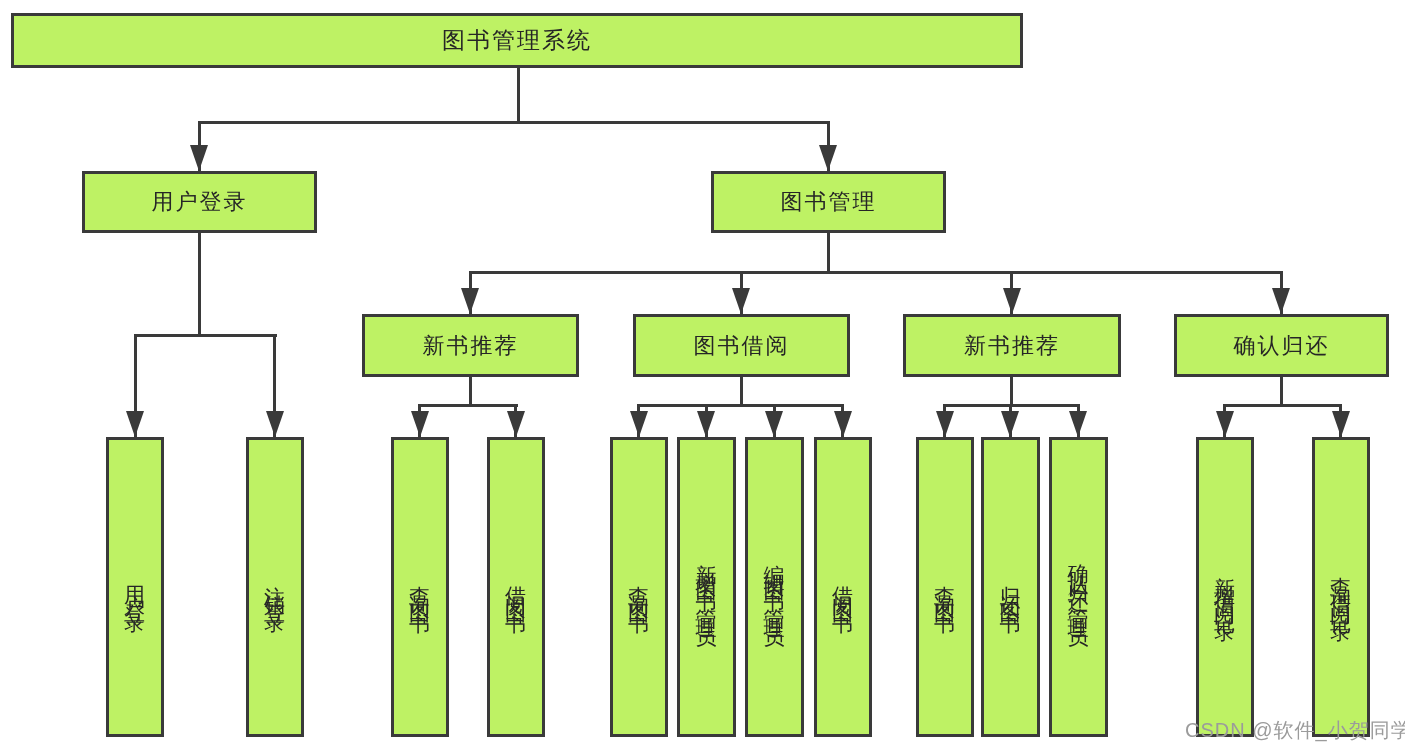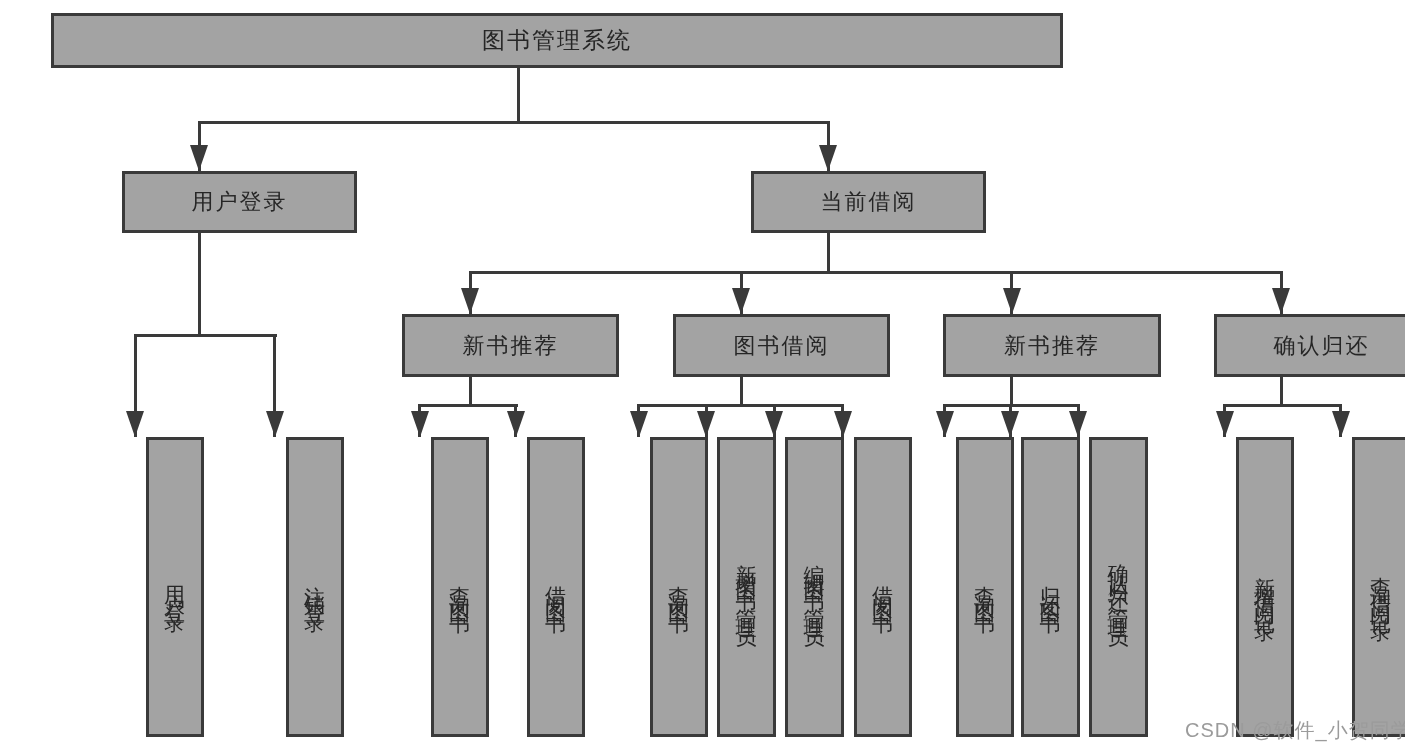--- a/index.html
+++ b/index.html
@@ -7,24 +7,23 @@
     position:relative;
     width:1405px;height:747px;
     background:#ffffff;
     font-family:"Liberation Sans", sans-serif;
     overflow:hidden;
   }
   .box{
     position:absolute;
     box-sizing:border-box;
     border:3px solid #3a3a3a;
-    background:#a3a3a3;
+    background:#bef264;
     display:flex;align-items:center;justify-content:center;
     color:#262626;
-    margin-left:40px;
   }
   .hbox{font-size:22px;letter-spacing:2px;}
   .root{font-size:23px;letter-spacing:2px;}
   .leaf{top:437px;height:300px;}
   .vt{
     writing-mode:vertical-rl;
     text-orientation:mixed;
     font-size:21px;
     letter-spacing:9px;
     color:#262626;
@@ -55,21 +54,21 @@
   <div class="box root" style="left:11px;top:13px;width:1012px;height:55px">图书管理系统</div>
 
   <div class="vl" style="left:517px;top:68px;height:56px"></div>
   <div class="hl" style="left:198px;top:121px;width:632px"></div>
   <div class="vl" style="left:198px;top:121px;height:50px"></div>
   <div class="vl" style="left:827px;top:121px;height:50px"></div>
   <div class="ar" style="left:126px;top:145px;margin-left:64px"></div>
   <div class="ar" style="left:819px;top:145px"></div>
 
   <div class="box hbox" style="left:82px;top:171px;width:235px;height:62px">用户登录</div>
-  <div class="box hbox" style="left:711px;top:171px;width:235px;height:62px">当前借阅</div>
+  <div class="box hbox" style="left:711px;top:171px;width:235px;height:62px">图书管理</div>
 
   <div class="vl" style="left:198px;top:233px;height:104px"></div>
   <div class="hl" style="left:134px;top:334px;width:143px"></div>
   <div class="vl" style="left:134px;top:334px;height:103px"></div>
   <div class="vl" style="left:273px;top:334px;height:103px"></div>
   <div class="ar" style="left:126px;top:411px"></div>
   <div class="ar" style="left:266px;top:411px"></div>
 
   <div class="vl" style="left:827px;top:233px;height:41px"></div>
   <div class="hl" style="left:469px;top:271px;width:814px"></div>

